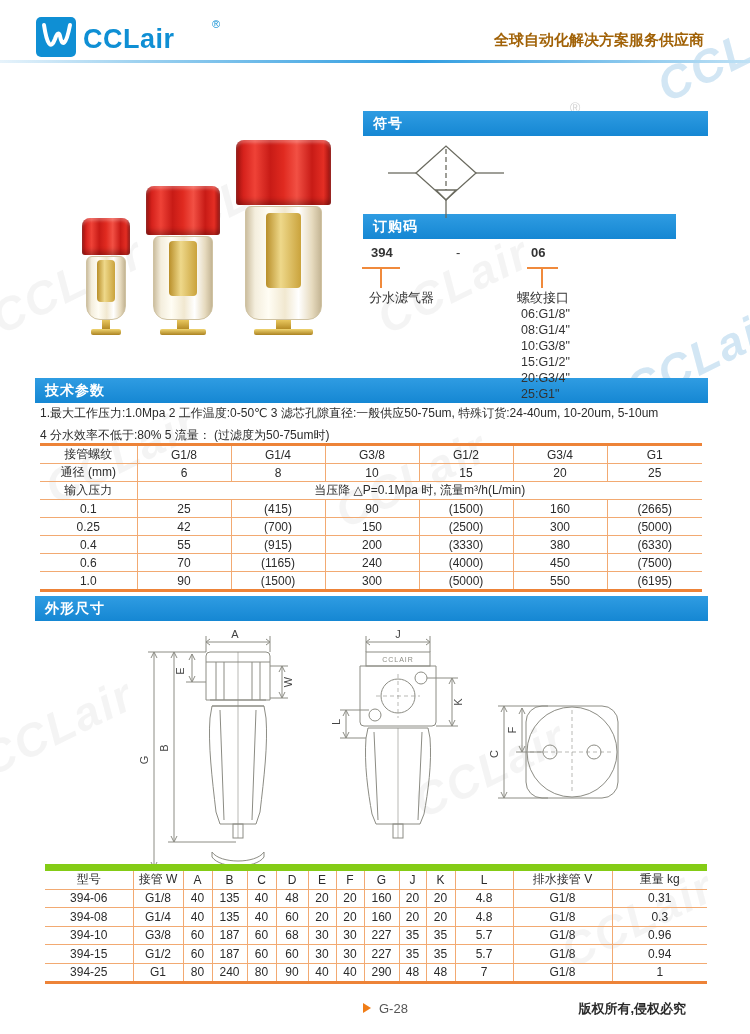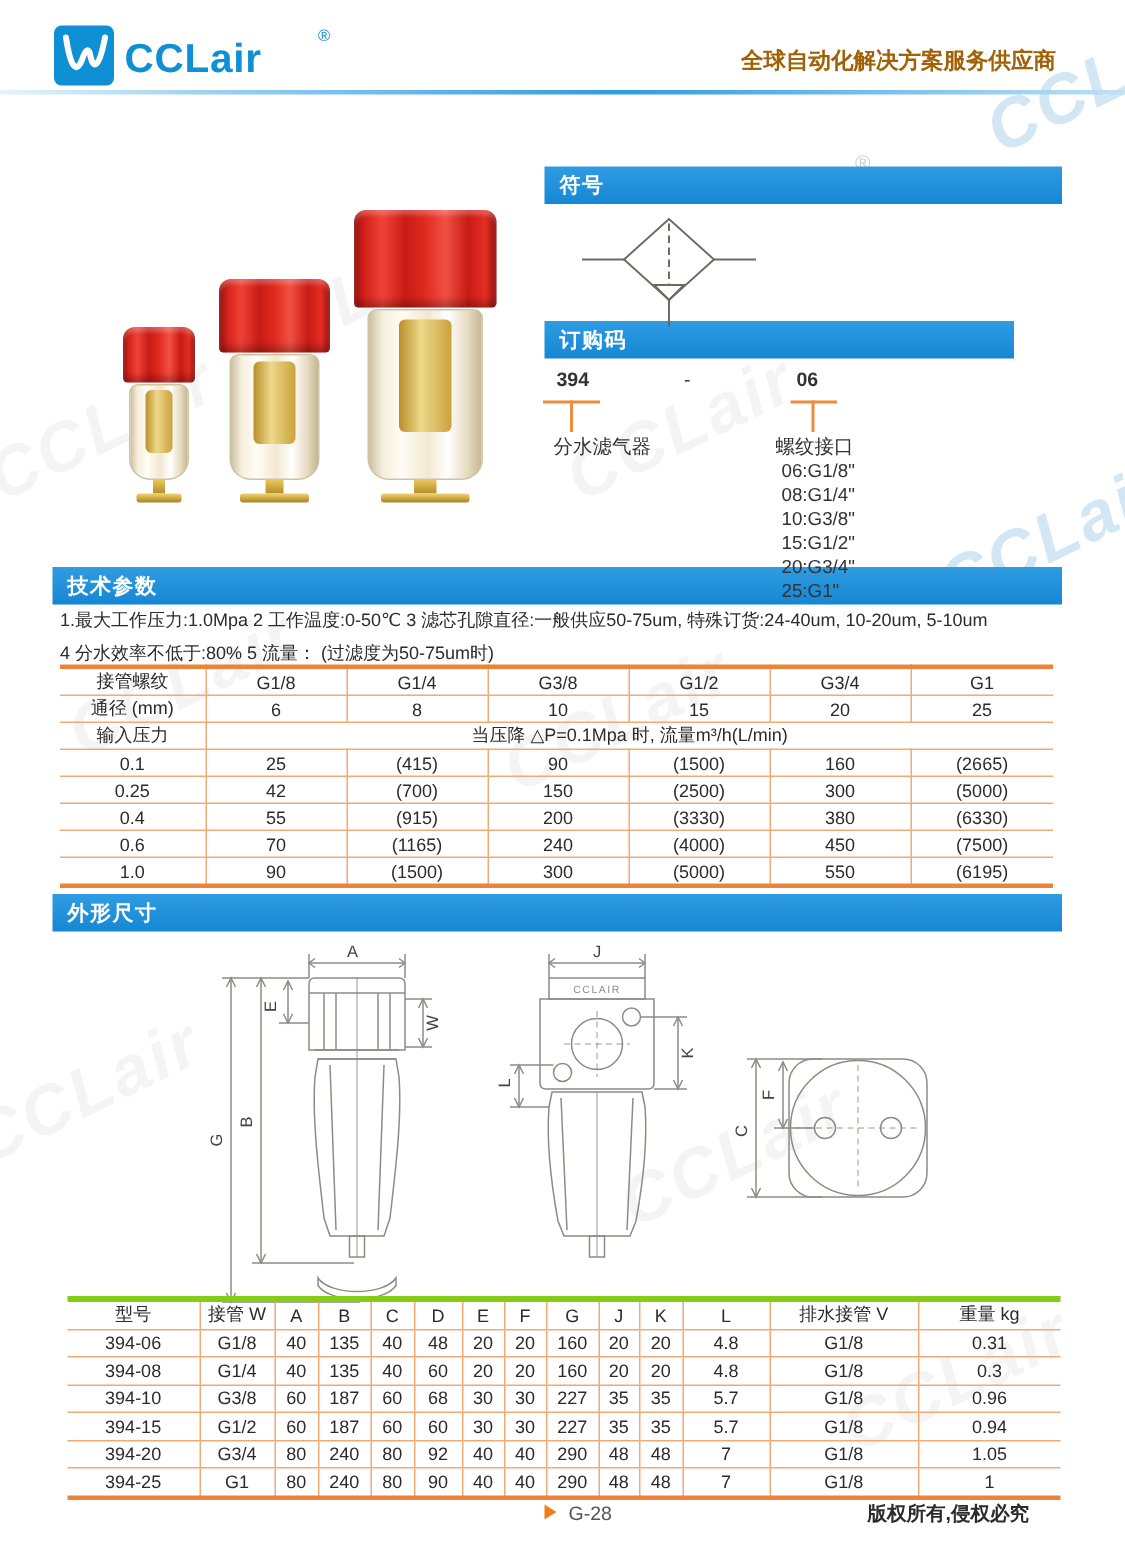--- a/index.html
+++ b/index.html
@@ -58,21 +58,21 @@
   .note1{top:405px;} .note2{top:427px;}
   
   table{border-collapse:collapse;table-layout:fixed;}
   .flow-table{position:absolute;left:40px;top:443px;width:662px;font-size:12px;
               border-top:3px solid #ed8338;border-bottom:3px solid #ed8338;}
   .flow-table td{border-bottom:1px solid #f2aa72;border-right:1px solid #f2aa72;
                  text-align:center;height:17px;padding:0;color:#2b2b2b;}
   .flow-table td:last-child{border-right:none;}
   .flow-table tr:last-child td{border-bottom:none;}
   .dims-table{position:absolute;left:45px;top:864px;width:662px;font-size:12px;
-              border-top:4px solid #84cc16;border-bottom:3px solid #ed8338;}
+              border-top:7px solid #84cc16;border-bottom:3px solid #ed8338;}
   .dims-table td{border-bottom:1px solid #f2aa72;border-right:1px solid #f2aa72;
                  text-align:center;height:17.5px;padding:0;color:#2b2b2b;}
   .dims-table td:last-child{border-right:none;}
   .dims-table tr:last-child td{border-bottom:none;}
   
   .draw{position:absolute;}
   .d-side{left:140px;top:626px;}
   .d-front{left:322px;top:626px;}
   .d-top{left:488px;top:694px;}
   svg text{font-family:"Liberation Sans","DejaVu Sans",sans-serif;}
@@ -451,36 +451,20 @@
           <td>30</td>
           <td>30</td>
           <td>227</td>
           <td>35</td>
           <td>35</td>
           <td>5.7</td>
           <td>G1/8</td>
           <td>0.94</td>
         </tr>
         <tr>
-          <td>394-20</td>
-          <td>G3/4</td>
-          <td>80</td>
-          <td>240</td>
-          <td>80</td>
-          <td>92</td>
-          <td>40</td>
-          <td>40</td>
-          <td>290</td>
-          <td>48</td>
-          <td>48</td>
-          <td>7</td>
-          <td>G1/8</td>
-          <td>1.05</td>
-        </tr>
-        <tr>
           <td>394-25</td>
           <td>G1</td>
           <td>80</td>
           <td>240</td>
           <td>80</td>
           <td>90</td>
           <td>40</td>
           <td>40</td>
           <td>290</td>
           <td>48</td>

